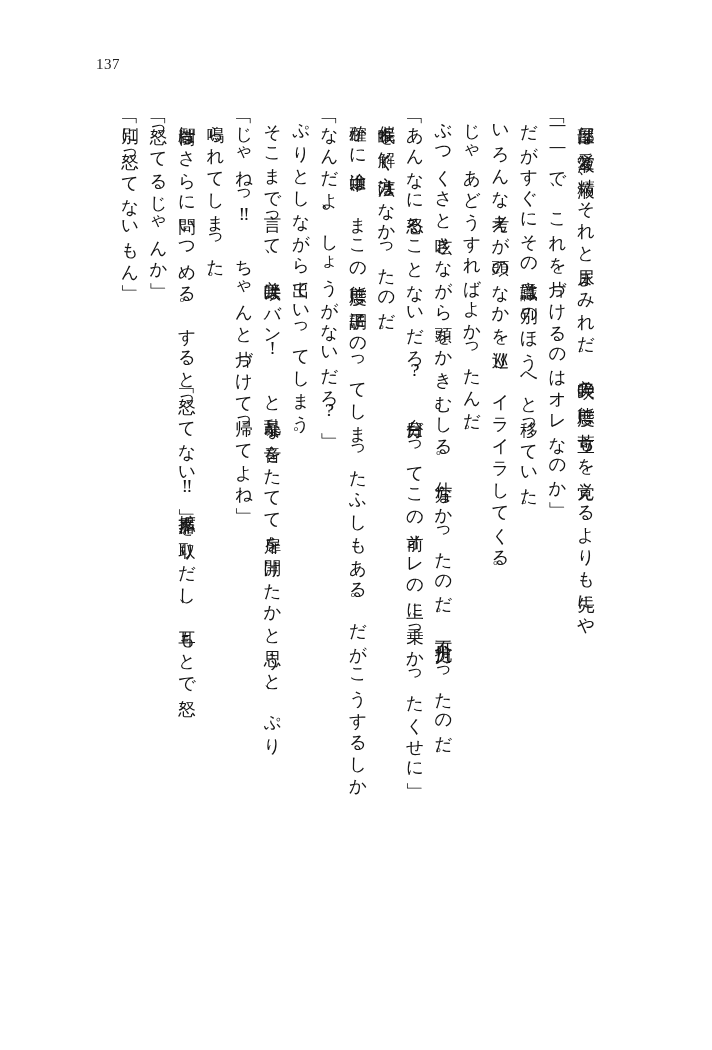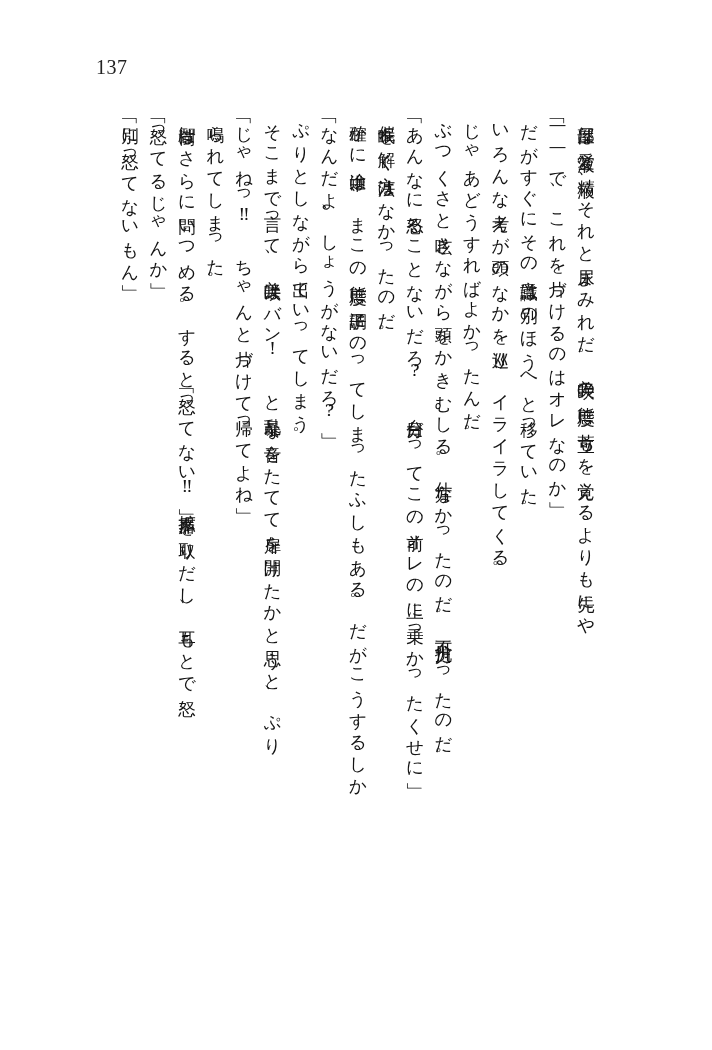--- a/index.html
+++ b/index.html
@@ -15,21 +15,21 @@
     position: relative;
     width: 712px;
     height: 1050px;
     background: #ffffff;
     overflow: hidden;
   }
   #page-number {
     position: absolute;
     top: 56px;
     left: 96px;
-    font-size: 20px;
+    font-size: 15px;
     letter-spacing: 0.5px;
     color: #222;
     font-family: "Liberation Serif", "DejaVu Serif", serif;
   }
   
   #text-block {
     position: absolute;
     top: 112px;
     right: 118px;
     height: 860px;

